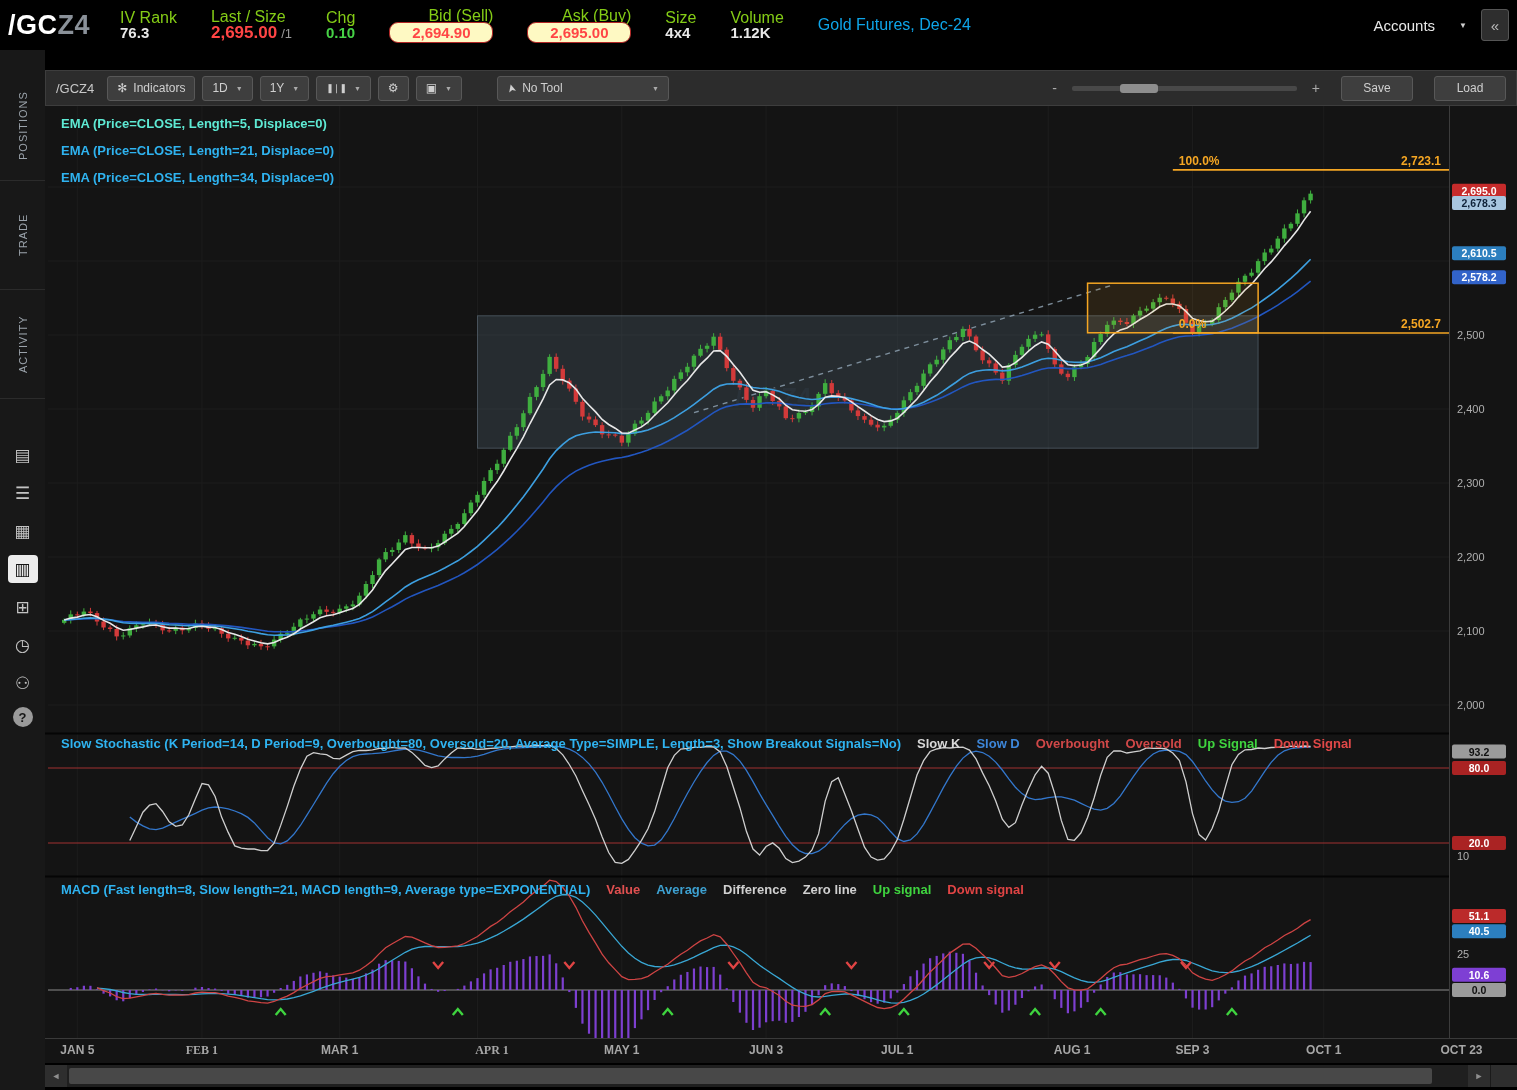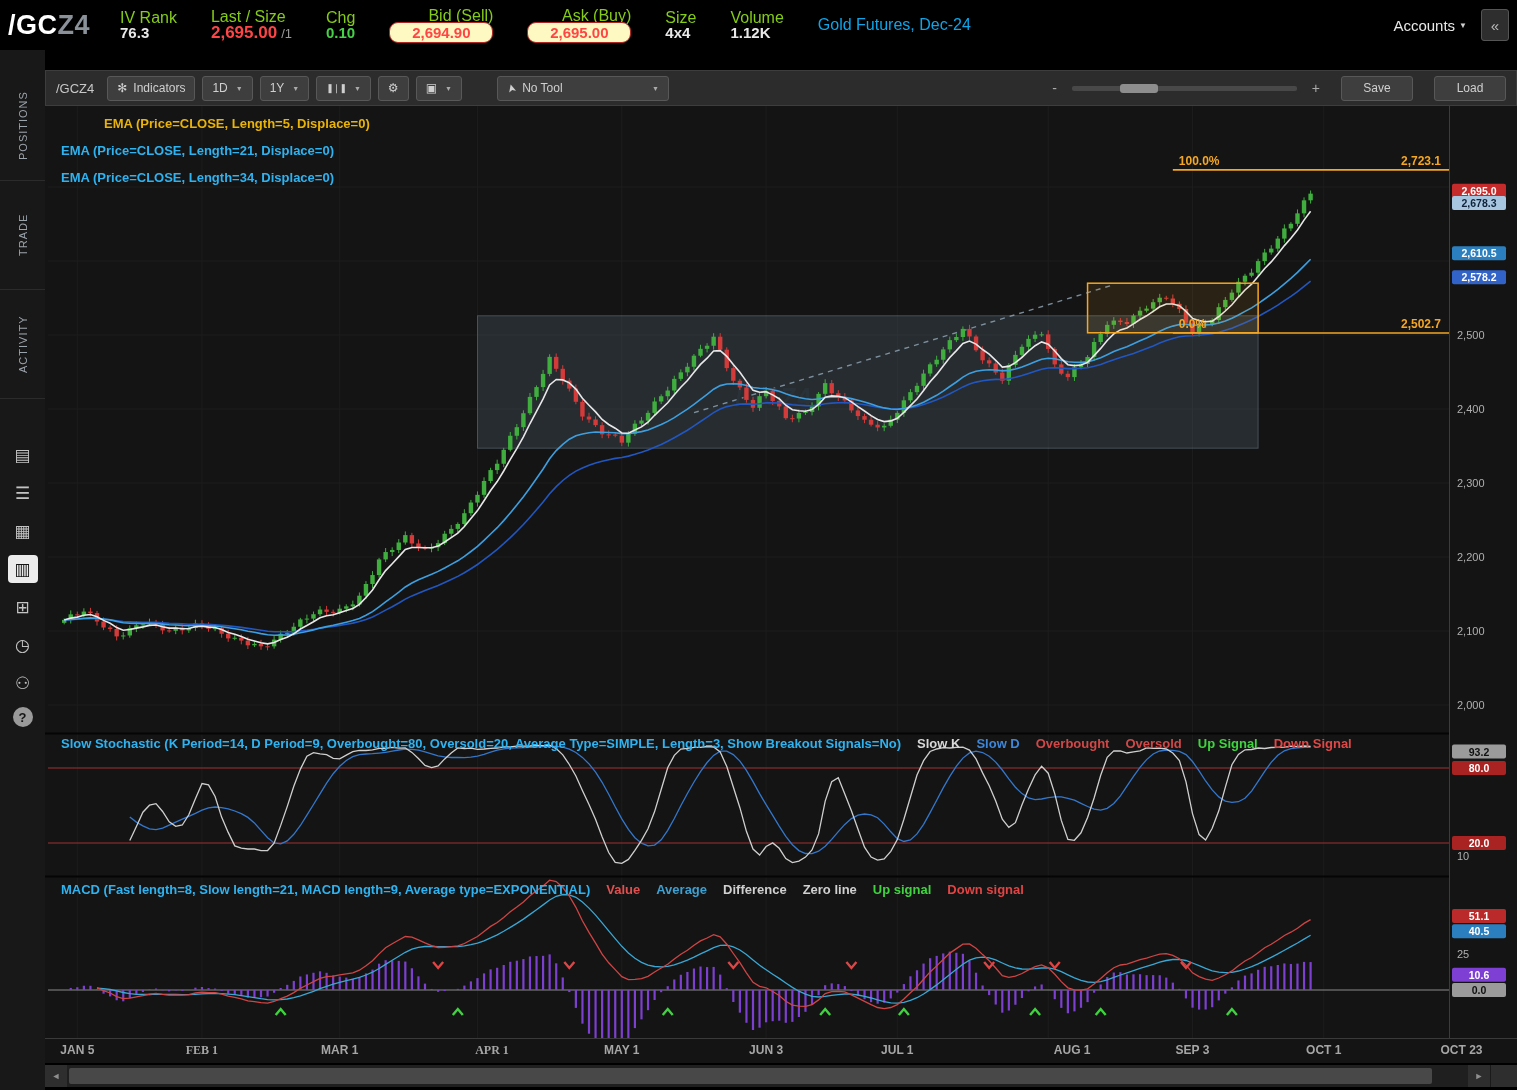--- a/index.html
+++ b/index.html
@@ -12,21 +12,21 @@
   .qcol{display:flex;flex-direction:column;justify-content:center;margin-right:34px}
   .qlabel{font-size:16px;color:#84cc16;height:15px}
   .qval{font-size:15px;color:#e8e8e8;font-weight:bold}
   .big{font-size:17px}
   .red{color:var(--red)} .green{color:var(--green)}
   .dim{color:#9a9a9a;font-weight:normal;font-size:13px;margin-left:4px}
   .ra{text-align:right}
   .pricebox{border:1px solid #b22626;border-radius:9px;padding:1px 12px;color:var(--red);
     font-size:15px;font-weight:bold;background:#fef9c3;text-align:center;min-width:78px;cursor:pointer}
   .desc{font-size:16px;color:#0ea5e9;}
-  .acct{margin-left:auto;display:flex;align-items:center;gap:4px;color:#e8e8e8;font-size:15px;margin-right:14px;cursor:pointer}
+  .acct{margin-left:auto;display:flex;align-items:center;gap:24px;color:#e8e8e8;font-size:15px;margin-right:14px;cursor:pointer}
   .caret{font-size:8px;color:#cfcfcf}
   .collapse{width:26px;height:30px;border:1px solid #555;background:#2e2e2e;color:#bbb;display:flex;
     align-items:center;justify-content:center;border-radius:3px;font-size:15px;cursor:pointer}
   
   #main{display:flex;height:1040px}
   #sidebar{width:45px;background:#181818;display:flex;flex-direction:column;flex-shrink:0}
   #side-tabs{padding-top:22px;display:flex;flex-direction:column}
   .side-tab{height:108px;writing-mode:vertical-rl;transform:rotate(180deg);display:flex;align-items:center;
     justify-content:center;color:#9ba3ab;font-size:11px;letter-spacing:1px;border-top:1px solid #2b2b2b;cursor:pointer}
   #side-icons{margin-top:42px;display:flex;flex-direction:column;align-items:center;gap:10px}
@@ -873,21 +873,21 @@
               <text x="1434" y="872.63" fill="#ffffff" font-size="10.5" font-weight="bold" text-anchor="middle">10.6</text>
             </g>
             <g>
               <rect x="1407" y="877" width="54" height="14" rx="2" fill="#9b9b9b"></rect>
               <text x="1434" y="888" fill="#101010" font-size="10.5" font-weight="bold" text-anchor="middle">0.0</text>
             </g>
             <text x="1412" y="851.75" fill="#b0b0b0" font-size="11">25</text>
           </g>
         </svg>
       <div class="overlay" id="ema-labels">
-          <div class="ema-row" style="color: #eab308; margin-left: 43px;">EMA (Price=CLOSE, Length=5, Displace=0)</div>
+          <div class="ema-row" style="color: #5eead4;">EMA (Price=CLOSE, Length=5, Displace=0)</div>
           <div class="ema-row" style="color: rgb(47, 179, 240);">EMA (Price=CLOSE, Length=21, Displace=0)</div>
           <div class="ema-row" style="color: rgb(47, 179, 240);">EMA (Price=CLOSE, Length=34, Displace=0)</div>
         </div>
       <div class="overlay" id="stoch-legend"><span class="lg" style="color: rgb(47, 179, 240);">Slow Stochastic (K Period=14, D Period=9, Overbought=80, Oversold=20, Average Type=SIMPLE, Length=3, Show Breakout Signals=No)</span><span class="lg" style="color: rgb(216, 216, 216);">Slow K</span><span class="lg" style="color: rgb(61, 134, 216);">Slow D</span><span class="lg" style="color: rgb(208, 72, 72);">Overbought</span><span class="lg" style="color: rgb(208, 72, 72);">Oversold</span><span class="lg" style="color: rgb(63, 212, 63);">Up Signal</span><span class="lg" style="color: rgb(224, 72, 72);">Down Signal</span></div>
       <div class="overlay" id="macd-legend"><span class="lg" style="color: rgb(47, 179, 240);">MACD (Fast length=8, Slow length=21, MACD length=9, Average type=EXPONENTIAL)</span><span class="lg" style="color: rgb(224, 80, 80);">Value</span><span class="lg" style="color: rgb(61, 160, 208);">Average</span><span class="lg" style="color: rgb(208, 208, 208);">Difference</span><span class="lg" style="color: rgb(208, 208, 208);">Zero line</span><span class="lg" style="color: rgb(63, 212, 63);">Up signal</span><span class="lg" style="color: rgb(224, 68, 68);">Down signal</span></div>
     </div>
 
     <div id="time-axis">
         <span class="xt" style="left: 32.32px;">JAN 5</span>
         <span class="xt" style="left: 156.96px; font-family: Liberation Serif, serif;">FEB 1</span>

